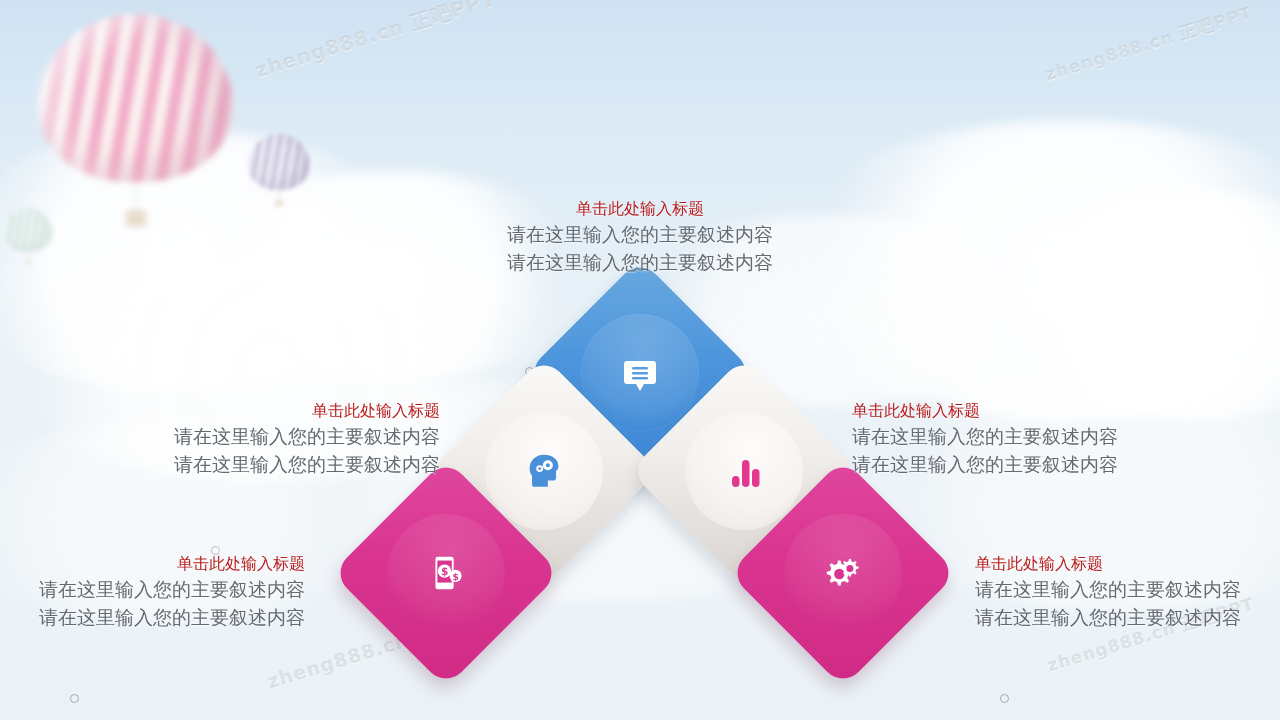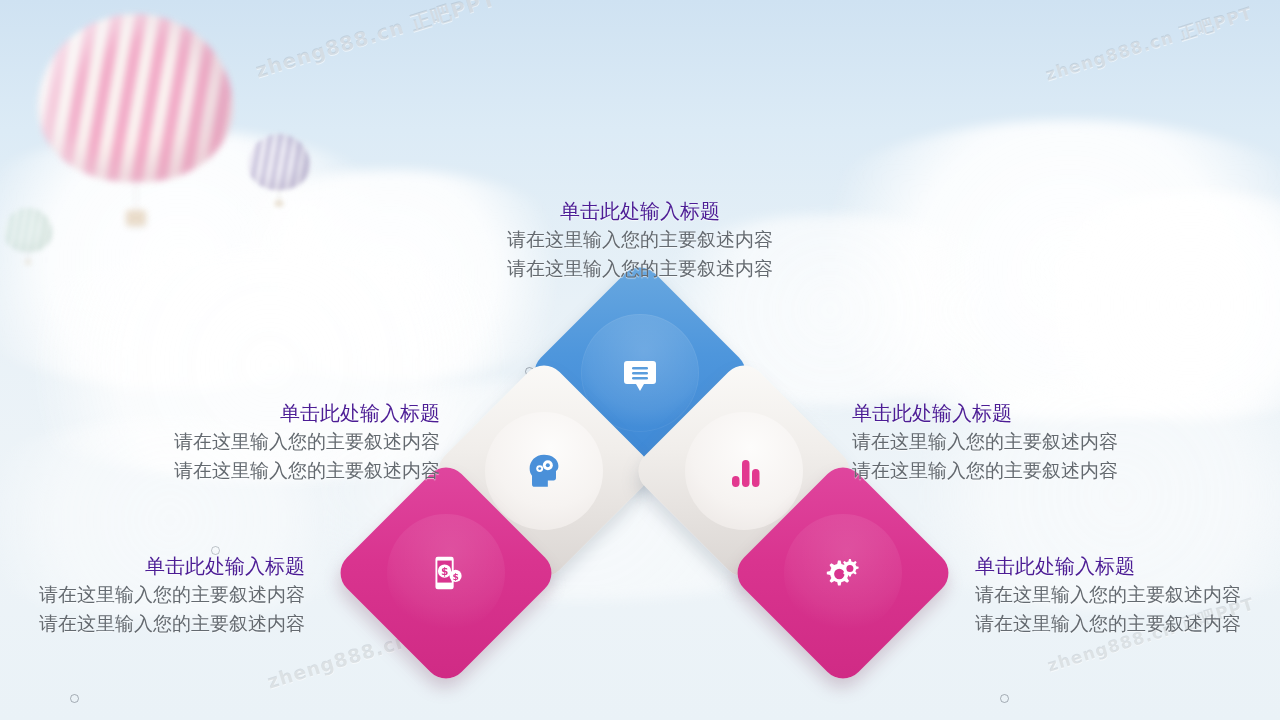--- a/index.html
+++ b/index.html
@@ -165,21 +165,21 @@
     box-shadow:6px 8px 16px rgba(140,90,120,.28);
   }
   #node-bottom-right .ring{
     width:118px;height:118px;
     background:radial-gradient(circle at 40% 35%, rgba(255,255,255,.13) 0%, rgba(255,255,255,.05) 55%, rgba(255,255,255,0) 74%);
   }
 
   
   .txt{position:absolute;}
   .txt .h{
-    font-size:20px;color:#4c1d95;line-height:1.35;
+    font-size:16px;color:#b91c1c;line-height:1.35;
     white-space:nowrap;
     text-shadow:0 1px 1px rgba(255,255,255,.7);
   }
   .txt .p{
     font-size:19px;color:#646a70;line-height:1.5;
     white-space:nowrap;
     text-shadow:0 1px 1px rgba(255,255,255,.7);
   }
   #text-top{left:640px;top:198px;transform:translateX(-50%);text-align:center;}
   #text-left-mid{left:440px;top:400px;transform:translateX(-100%);text-align:right;}

